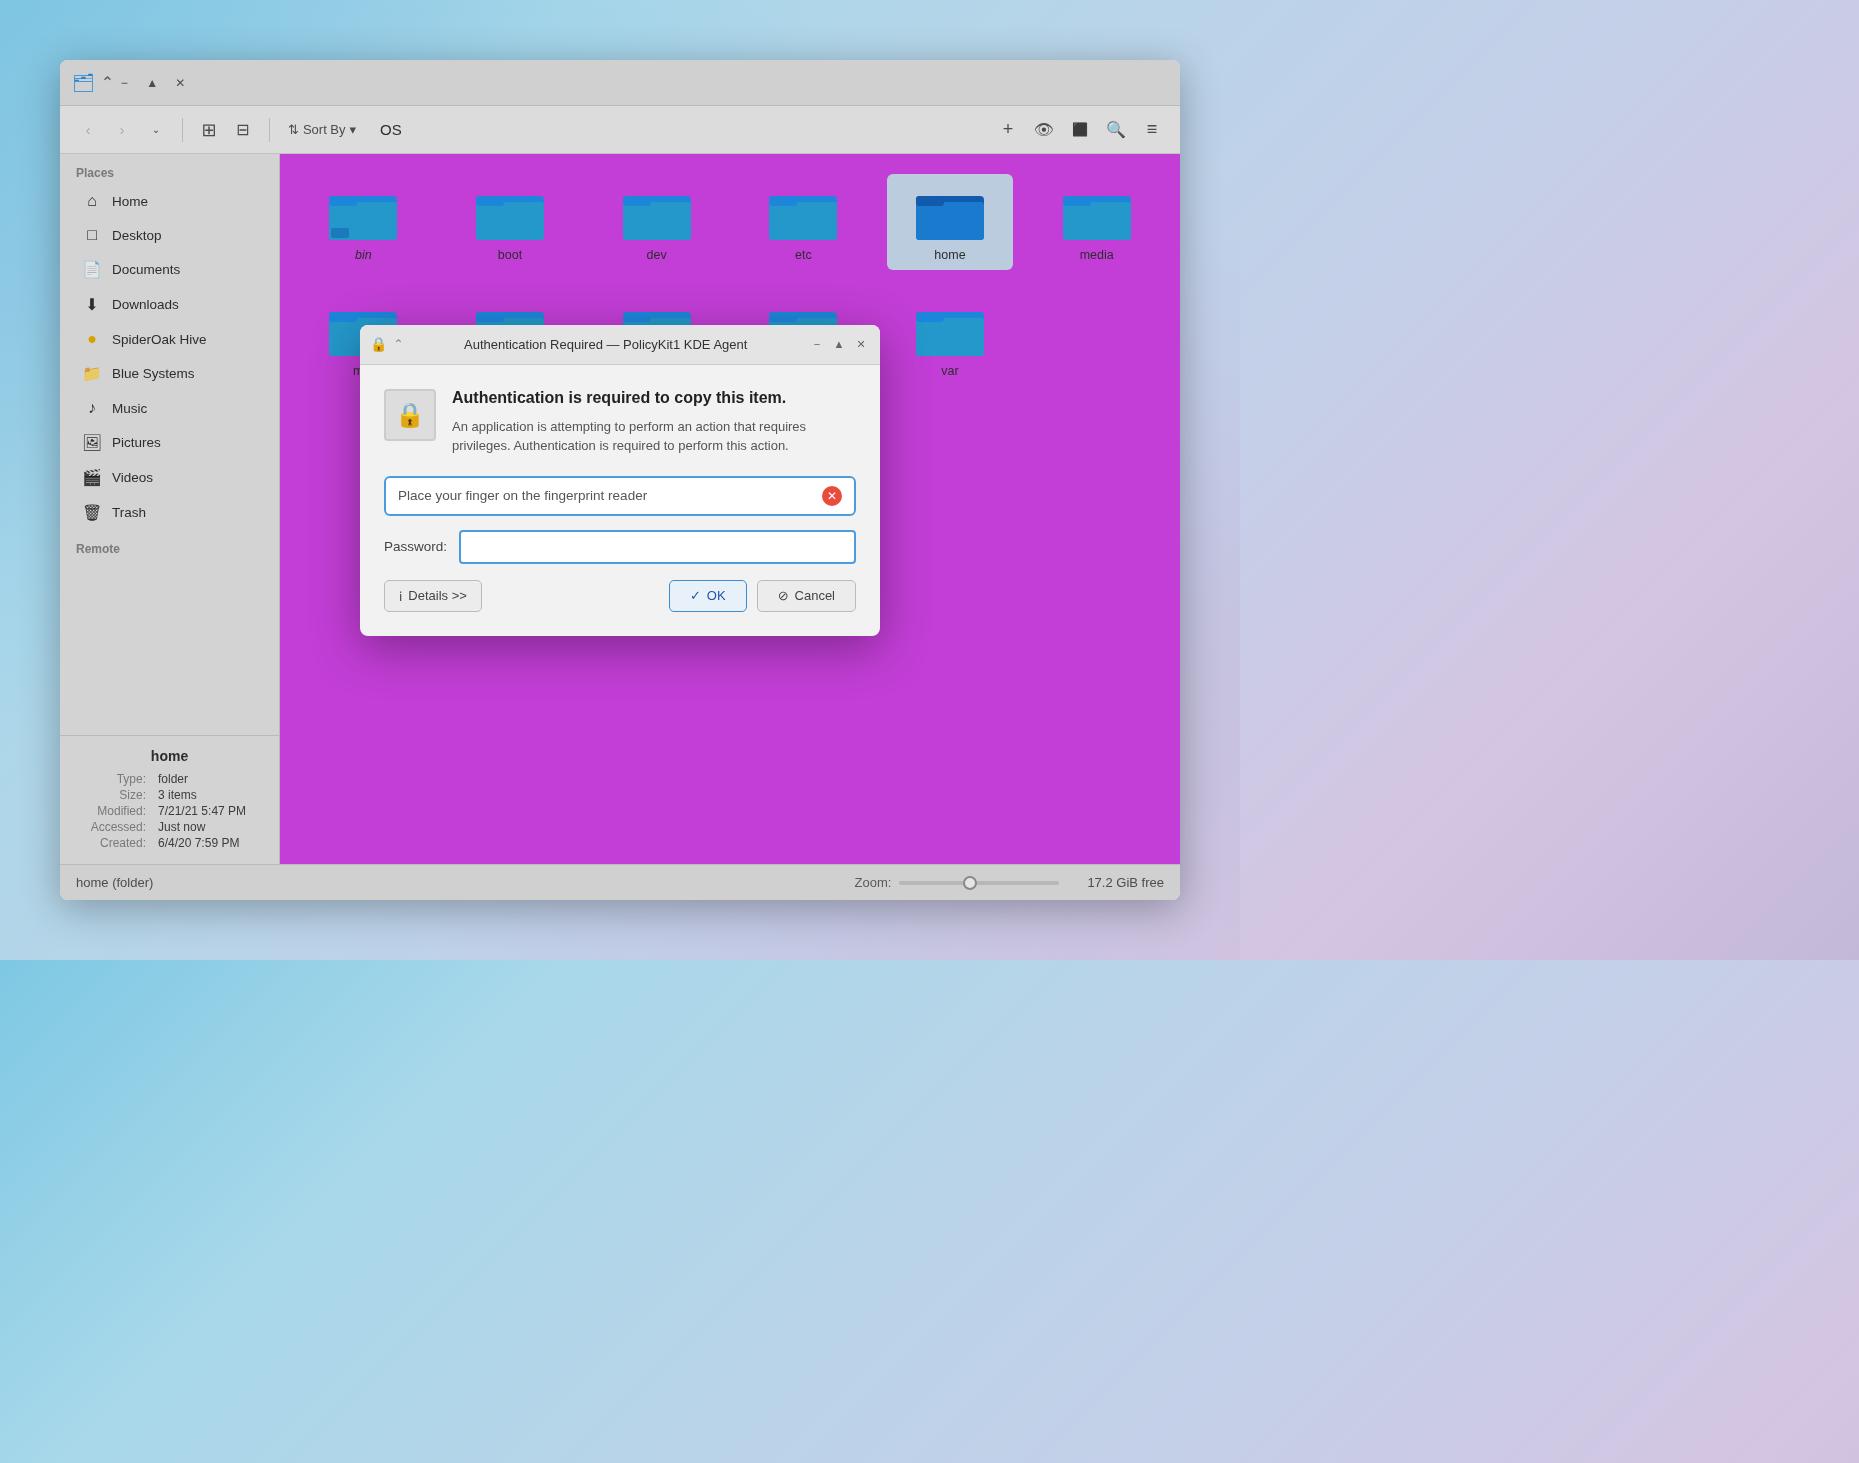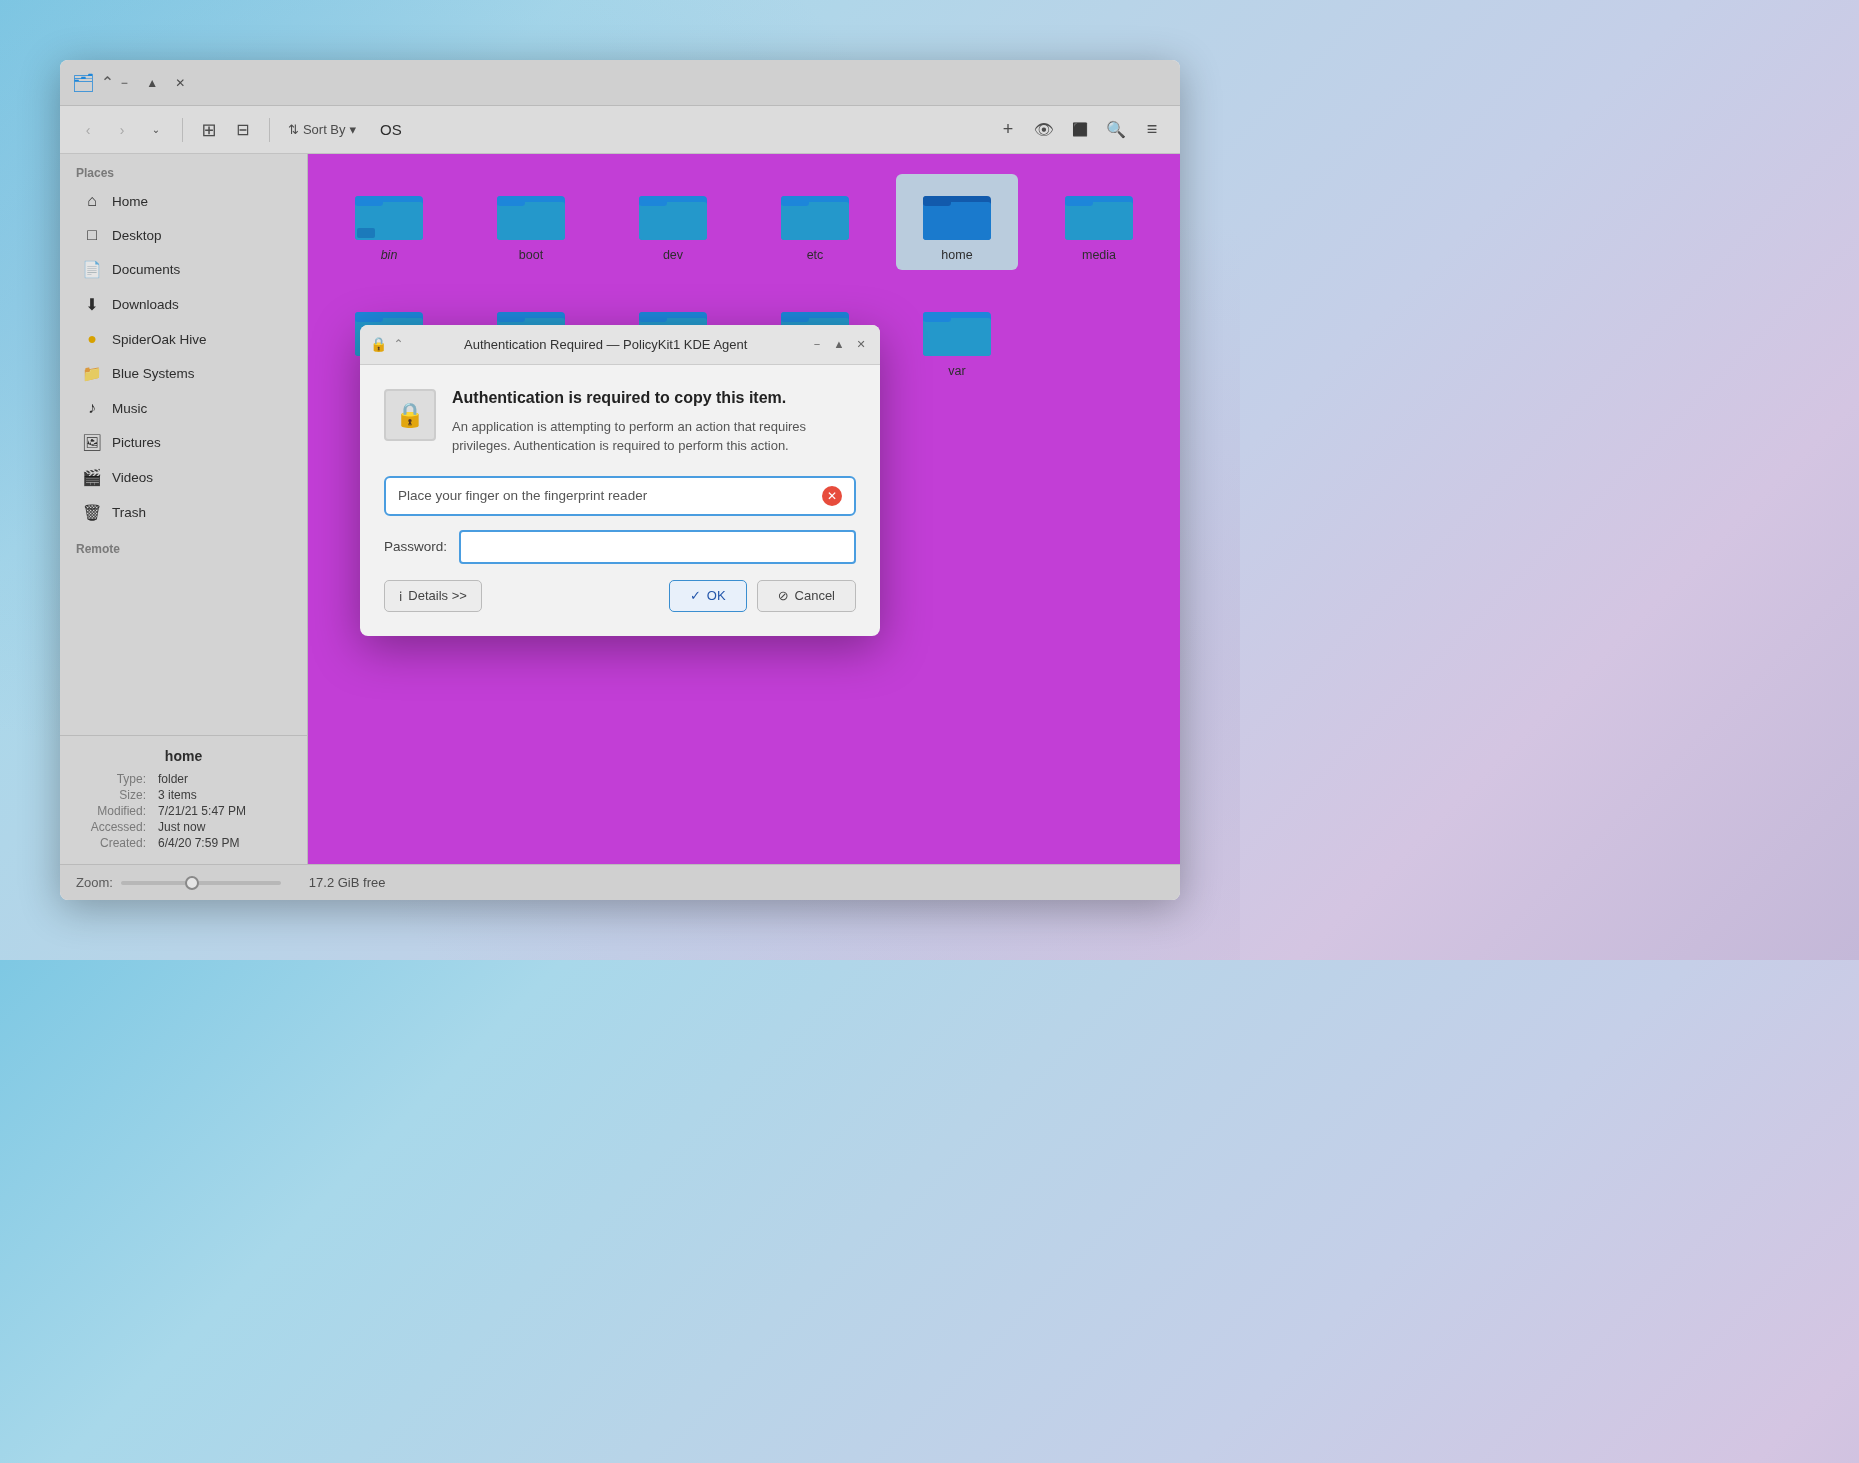--- a/index.html
+++ b/index.html
@@ -138,21 +138,21 @@
 
     
     .content-area {
       display: flex;
       flex: 1;
       overflow: hidden;
     }
 
     
     .sidebar {
-      width: 248px;
+      width: 220px;
       background: #ebebeb;
       border-right: 1px solid #d0d0d0;
       display: flex;
       flex-direction: column;
       overflow-y: auto;
       flex-shrink: 0;
     }
     .sidebar-section-label {
       padding: 12px 16px 4px;
       font-size: 12px;
@@ -690,20 +690,21 @@
           </div>
           <span class="file-name">var</span>
         </div>
 
       </div>
     </div>
 
   </div>
 
   <div class="statusbar">
+    <span class="statusbar-info">home (folder)</span>
     <div class="statusbar-zoom">
       <span class="zoom-label">Zoom:</span>
       <div class="zoom-slider">
         <div class="zoom-thumb"></div>
       </div>
     </div>
     <span class="statusbar-free" style="margin-left:28px;">17.2 GiB free</span>
   </div>
 
   <div class="modal-overlay">

